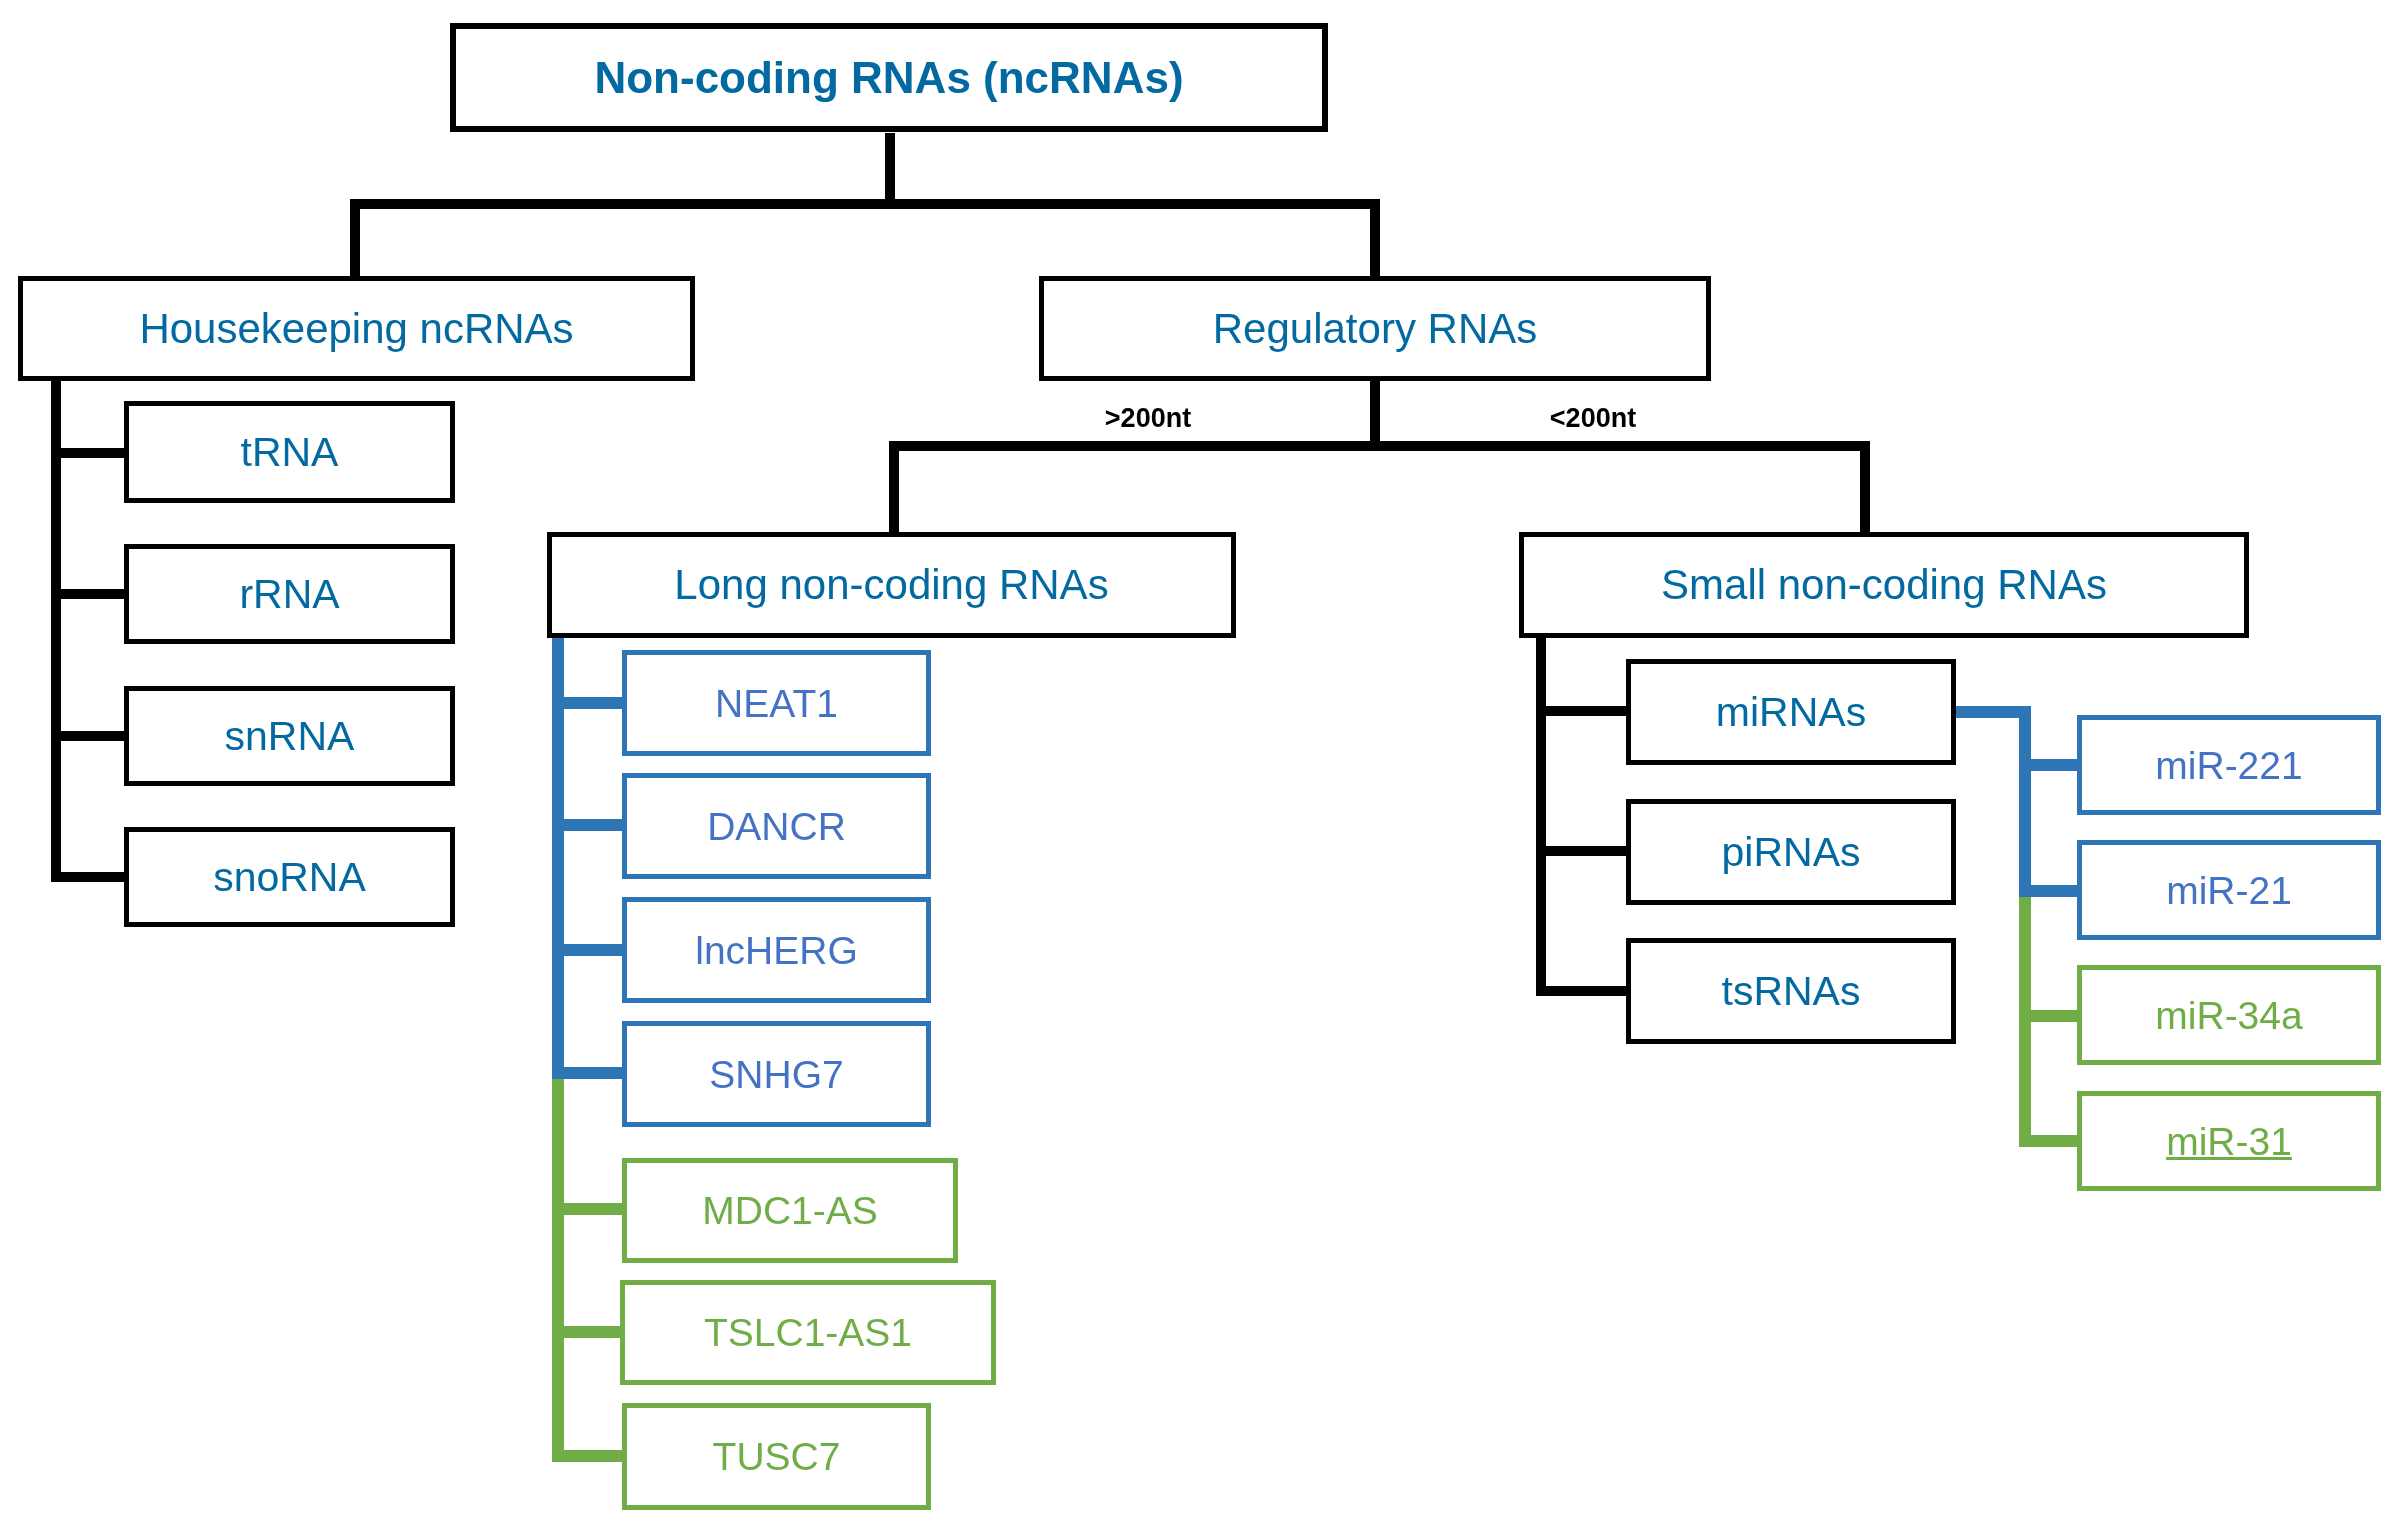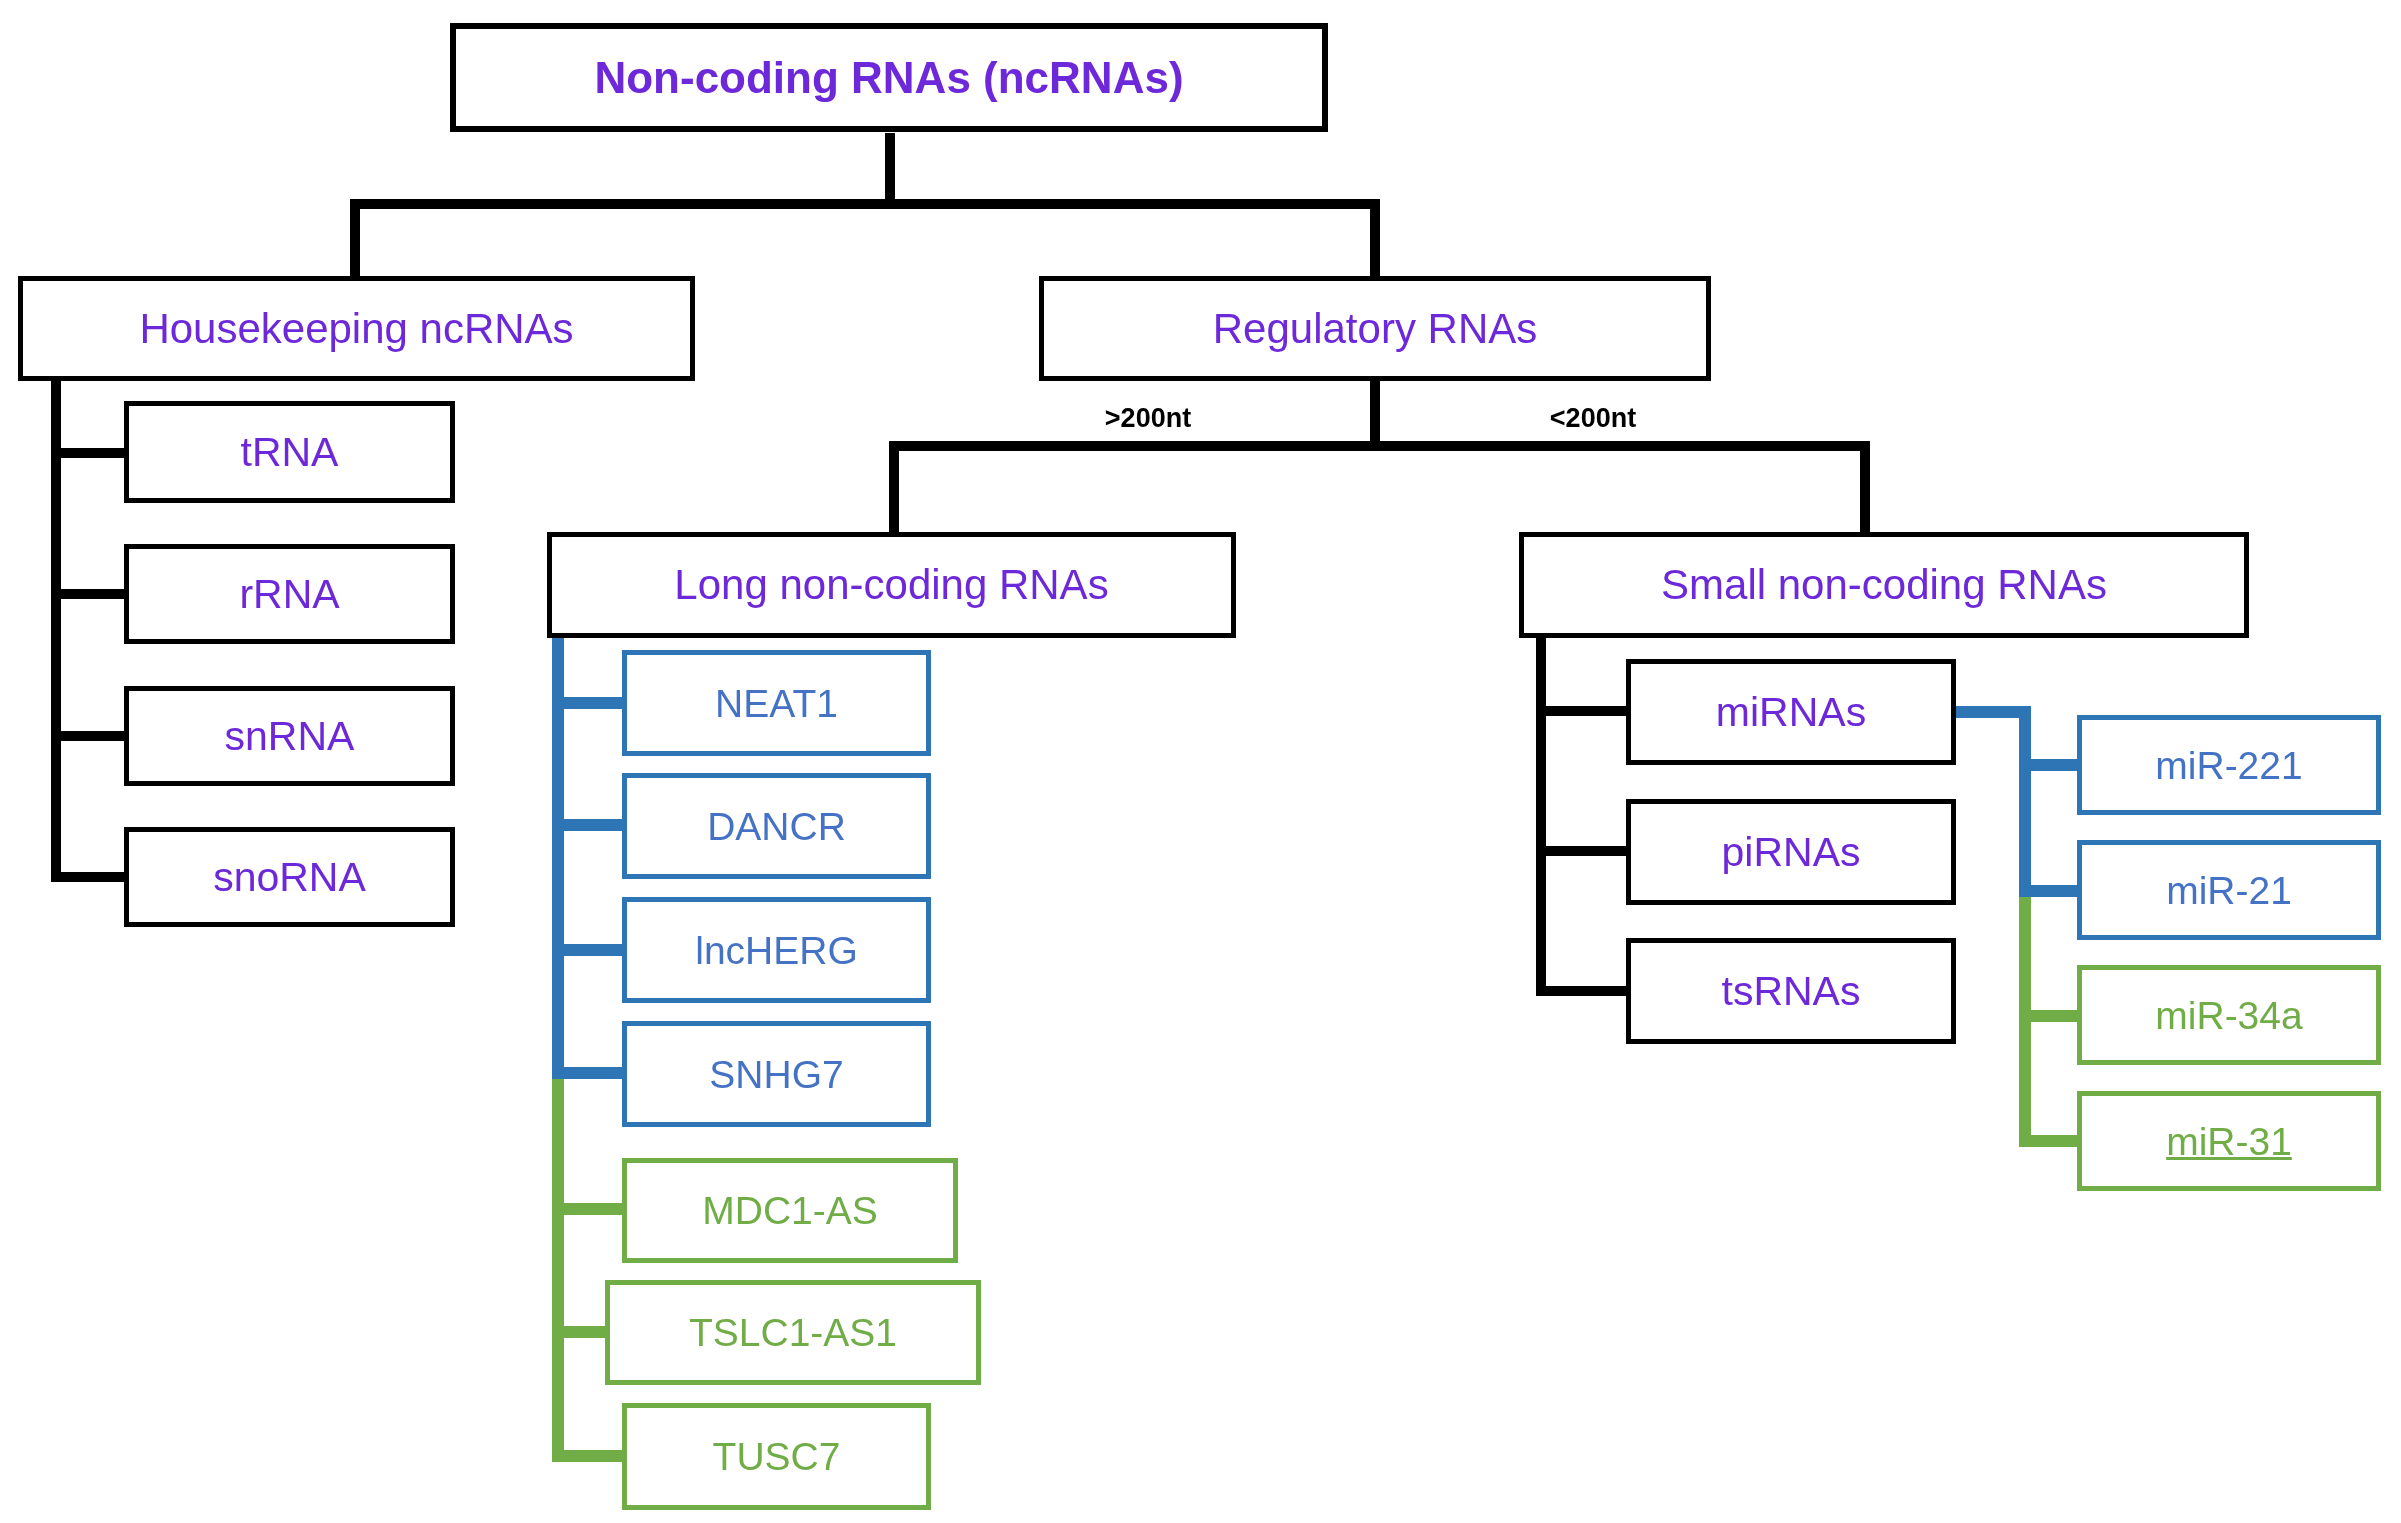--- a/index.html
+++ b/index.html
@@ -1,21 +1,21 @@
 <!DOCTYPE html>
 <html style="font-size:14.3px"><head>
 <meta charset="utf-8">
 <style>
   html,body{margin:0;padding:0;background:#ffffff;}
   .canvas{position:relative;width:2401px;height:1524px;background:#ffffff;
           font-family:"Liberation Sans",sans-serif;overflow:hidden;}
   .box{position:absolute;background:#ffffff;display:flex;align-items:center;
        justify-content:center;box-sizing:border-box;text-align:center;
        white-space:nowrap;line-height:1;}
-  .b-black{border:5.4px solid #000000;color:#6d28d9;}
+  .b-black{border:5.4px solid #000000;color:#0369a1;}
   .b-blue{border:5.4px solid #2E75B6;color:#4472C4;}
   .b-green{border:5.4px solid #70AD47;color:#70AD47;}
   .line{position:absolute;}
   .l-black{background:#000000;}
   .l-blue{background:#2E75B6;}
   .l-green{background:#70AD47;}
   .lbl{position:absolute;font-weight:bold;font-size:27px;color:#000000;
        transform:translateX(-50%);white-space:nowrap;}
   .f-title{font-size:44px;font-weight:bold;}
   .f-l2{font-size:42px;}
@@ -79,21 +79,21 @@
   <div class="box b-black f-child" style="left:124px;top:401px;width:331px;height:102px;">tRNA</div>
   <div class="box b-black f-child" style="left:124px;top:544px;width:331px;height:100px;">rRNA</div>
   <div class="box b-black f-child" style="left:124px;top:686px;width:331px;height:100px;">snRNA</div>
   <div class="box b-black f-child" style="left:124px;top:827px;width:331px;height:100px;">snoRNA</div>
 
   <div class="box b-blue f-leaf" style="left:622px;top:650px;width:309px;height:106px;">NEAT1</div>
   <div class="box b-blue f-leaf" style="left:622px;top:773px;width:309px;height:106px;">DANCR</div>
   <div class="box b-blue f-leaf" style="left:622px;top:897px;width:309px;height:106px;">lncHERG</div>
   <div class="box b-blue f-leaf" style="left:622px;top:1021px;width:309px;height:106px;">SNHG7</div>
   <div class="box b-green f-leaf" style="left:622px;top:1158px;width:336px;height:105px;">MDC1-AS</div>
-  <div class="box b-green f-leaf" style="left:605px;top:1280px;width:376px;height:105px;">TSLC1-AS1</div>
+  <div class="box b-green f-leaf" style="left:620px;top:1280px;width:376px;height:105px;">TSLC1-AS1</div>
   <div class="box b-green f-leaf" style="left:622px;top:1403px;width:309px;height:107px;">TUSC7</div>
 
   <div class="box b-black f-child" style="left:1626px;top:799px;width:330px;height:106px;">piRNAs</div>
   <div class="box b-black f-child" style="left:1626px;top:659px;width:330px;height:106px;">miRNAs</div>
   <div class="box b-black f-child" style="left:1626px;top:938px;width:330px;height:106px;">tsRNAs</div>
 
   <div class="box b-blue f-leaf" style="left:2077px;top:715px;width:304px;height:100px;">miR-221</div>
   <div class="box b-blue f-leaf" style="left:2077px;top:840px;width:304px;height:100px;">miR-21</div>
   <div class="box b-green f-leaf" style="left:2077px;top:965px;width:304px;height:100px;">miR-34a</div>
   <div class="box b-green f-leaf" style="left:2077px;top:1091px;width:304px;height:100px;text-decoration:underline;">miR-31</div>

